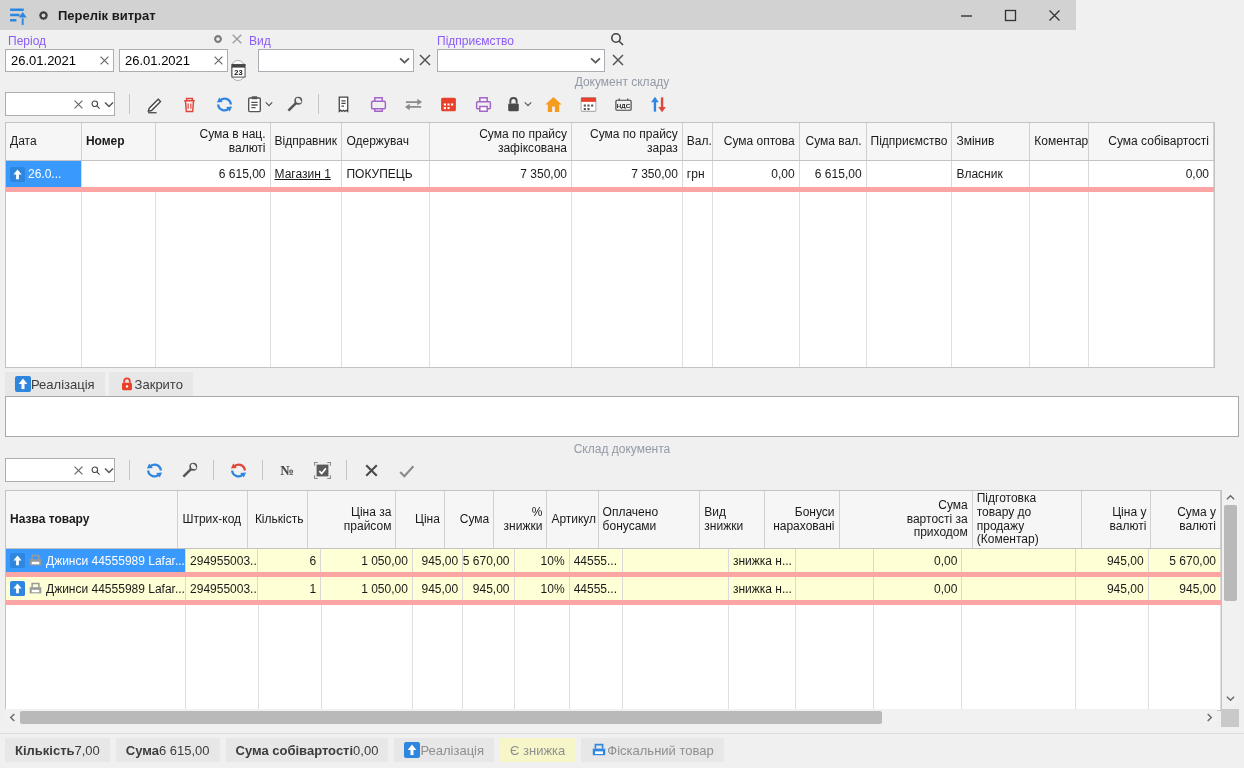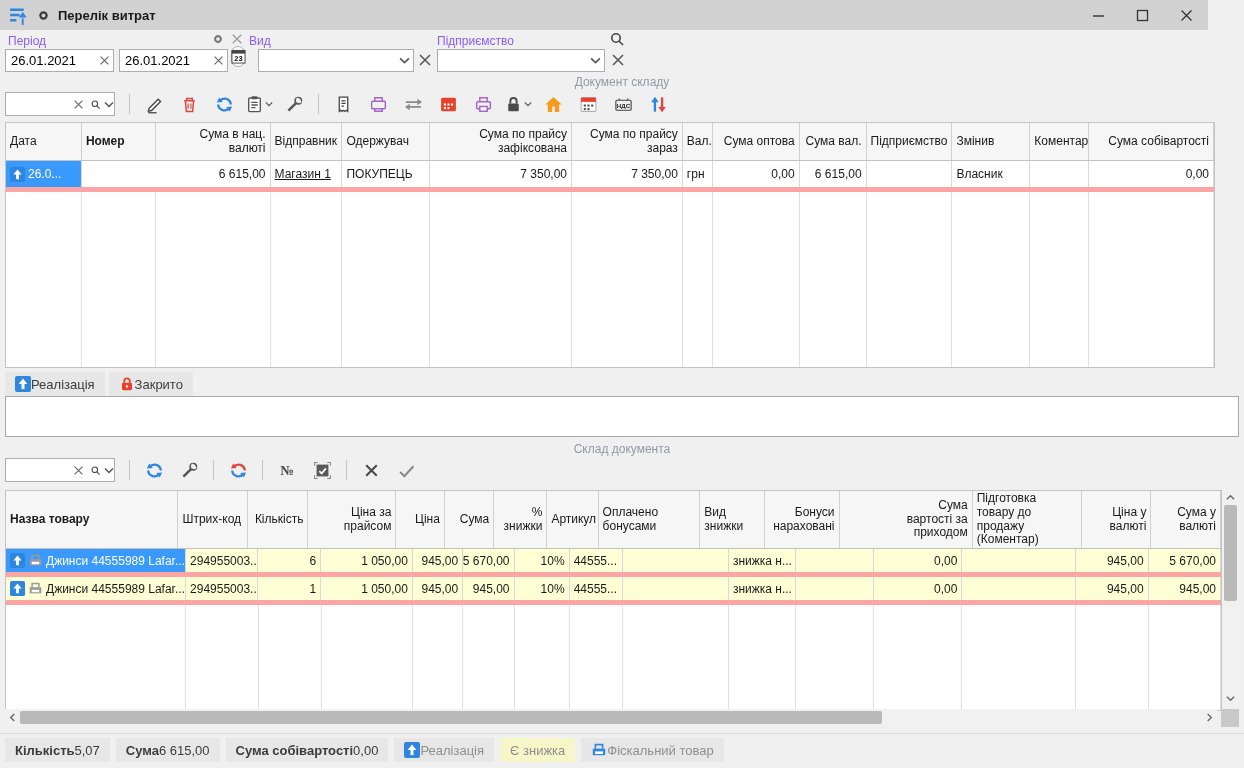--- a/index.html
+++ b/index.html
@@ -1,20 +1,20 @@
 <!DOCTYPE html>
 <html><head>
 <meta charset="utf-8">
 <style>
   html,body{margin:0;padding:0;background:#888;}
   #app{position:relative;width:1244px;height:768px;background:#f0f0f0;overflow:hidden;
        font-family:"Liberation Sans",sans-serif;font-size:12px;color:#1a1a1a;}
   .abs{position:absolute;}
   
-  .titlebar{left:0;top:0;width:1208px;height:30px;background:#d2d2d2;display:flex;align-items:center;
+  .titlebar{left:0;top:0;width:1076px;height:30px;background:#d2d2d2;display:flex;align-items:center;
             gap:7px;padding-left:8px;box-sizing:border-box;}
   .titlebar .app-ic svg{width:21px;height:21px;display:block;}
   .titlebar .gear-ic svg{width:15px;height:15px;display:block;}
   .title-text{font-size:13px;font-weight:bold;}
   .win-controls{margin-left:auto;display:flex;height:30px;}
   .win-btn{width:44px;height:30px;display:flex;align-items:center;justify-content:center;}
   .win-btn svg{width:13px;height:13px;}
   
   .flabel{position:absolute;color:#8b5cf6;font-size:12px;}
   .fld{position:absolute;height:23px;background:#fff;border:1px solid #abadb3;display:flex;
@@ -152,21 +152,21 @@
       </span>
   </div>
   <div class="fld" style="left:119px;top:49px;width:109px;">
     <input value="26.01.2021" style="">
     <span class="mini-btn">
         <svg viewBox="0 0 14 14">
           <path d="M2 2l10 10M12 2L2 12" stroke="#666" stroke-width="1.5" fill="none"></path>
         </svg>
       </span>
   </div>
-  <div class="fld" style="left:231px;top:46px;width:14px;height:21px;justify-content:center;border-radius:8px;">
+  <div class="fld" style="left:231px;top:60px;width:14px;height:21px;justify-content:center;border-radius:8px;">
     <span style="display:flex;">
         <svg width="15" height="15" viewBox="0 0 16 16">
           <rect x="1" y="1.5" width="14" height="13.5" fill="#fff" stroke="#444"></rect>
           <rect x="1" y="1.5" width="14" height="3.4" fill="#444"></rect>
           <text x="8" y="12.6" font-size="8" font-weight="bold" text-anchor="middle" fill="#111" font-family="Liberation Sans">23</text>
         </svg>
       </span>
   </div>
   <div class="fld" style="left:258px;top:49px;width:156px;">
     <input readonly="" value="" style="">
@@ -828,21 +828,21 @@
         <svg viewBox="0 0 6 10" fill="none" stroke="#6a6a6a" stroke-width="1.6">
           <path d="M1 1l4 4-4 4"></path>
         </svg>
       </span>
   </div>
   <div class="corner" style="left:1221px;top:709px;width:18px;height:18px;"></div>
 
   <div class="statusbar" id="status-bar">
       <div class="chip">
         <b>Кількість</b>
-        <span>5,07</span>
+        <span>7,00</span>
       </div>
       <div class="chip">
         <b>Сума</b>
         <span>6 615,00</span>
       </div>
       <div class="chip">
         <b>Сума собівартості</b>
         <span>0,00</span>
       </div>
       <div class="chip muted">

